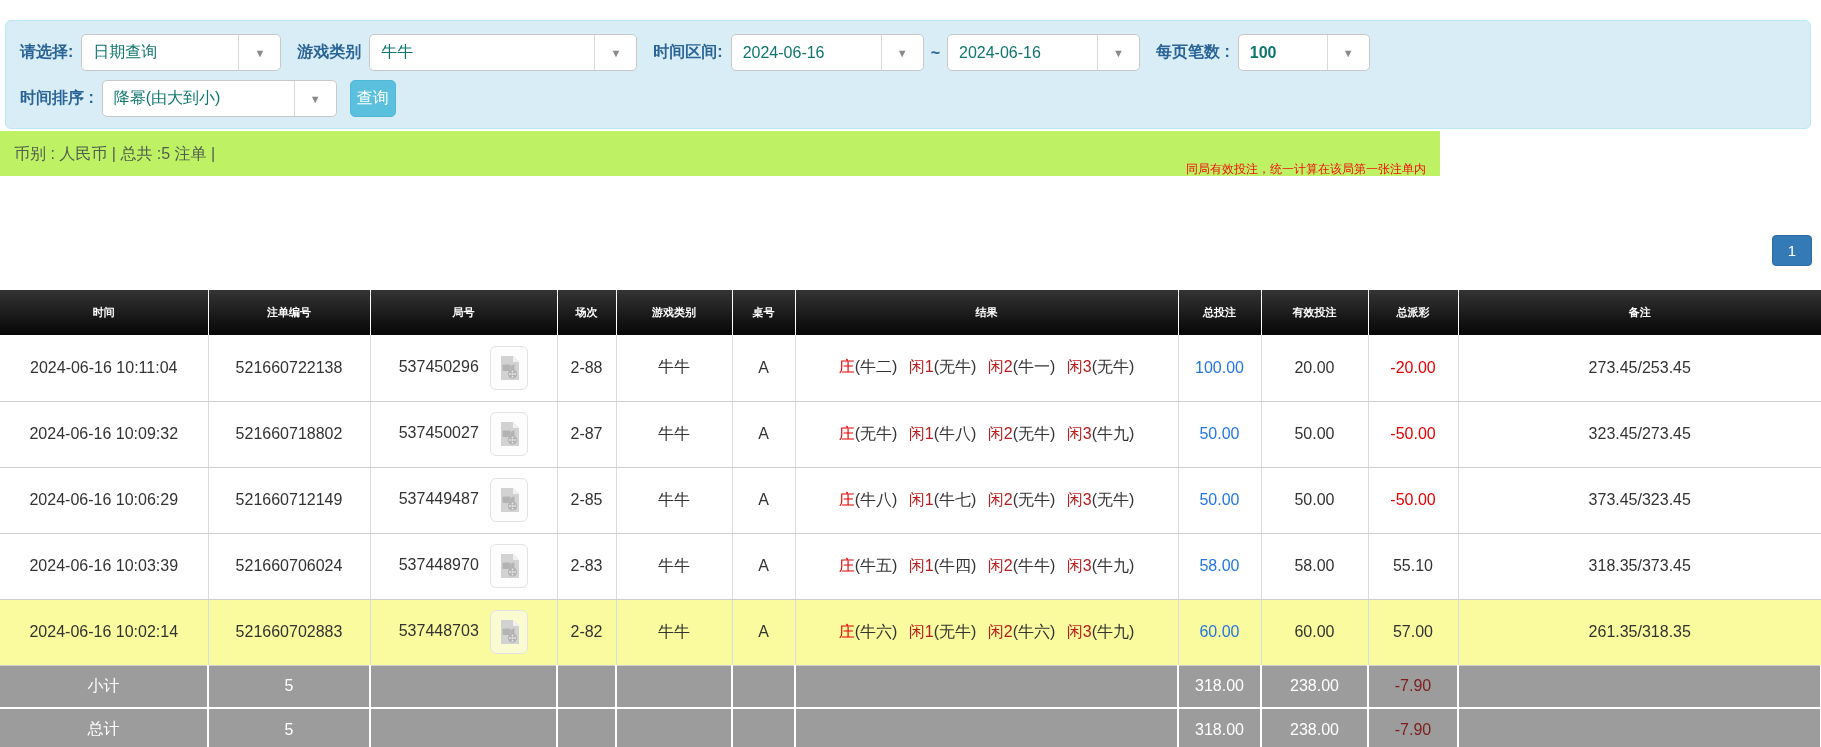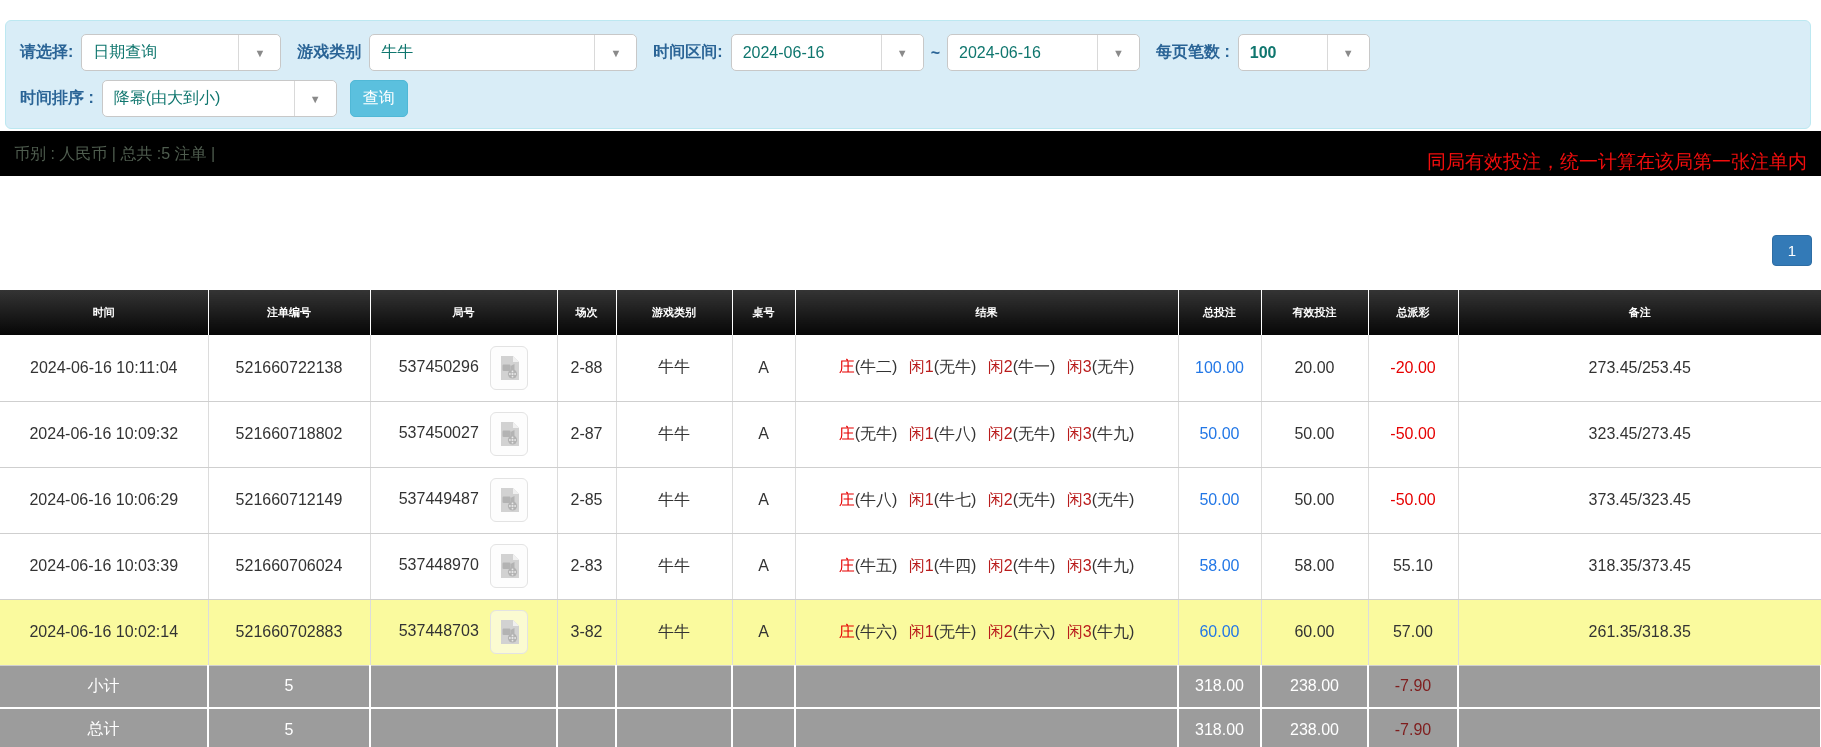--- a/index.html
+++ b/index.html
@@ -16,27 +16,27 @@
   .ui-select { background:#fff; border:1px solid #c8c8c8; border-radius:5px; height:37px;
     display:flex; align-items:center; cursor:pointer; }
   .ui-select .txt { padding:0 11px; font-size:16px; color:#0f766e; flex:1; text-align:left;
     white-space:nowrap; overflow:hidden; }
   .ui-select .arrow { width:42px; align-self:stretch; border-left:1px solid #d9d9d9;
     border-radius:0 5px 5px 0; background:#fff; display:flex; align-items:center;
     justify-content:center; color:#8a8a8a; font-size:11px; }
   .w-type { width:200px; } .w-game { width:268px; } .w-date { width:193px; }
   .w-size { width:132px;font-weight:bold; } .w-sort { width:235px; }
   .search-btn { background:#5bc0de; color:#fff; border:1px solid #50b8d6; border-radius:5px;
-    font-size:16px; height:37px; padding:0 12px; margin-left:13px; cursor:pointer;
+    font-size:16px; height:37px; padding:0 6px; margin-left:13px; cursor:pointer;
     font-family:"Liberation Sans", sans-serif; }
 
   
-  .summary-bar { position:absolute; top:131px; left:0; width:1821px; height:45px; background:#000000; }
+  .summary-bar { position:absolute; top:131px; left:0; width:1440px; height:45px; background:#bef264; }
   .summary-left { position:absolute; left:14px; top:0; line-height:45px; font-size:16px; color:#4f5d4f; }
-  .summary-right { position:absolute; right:14px; top:8px; line-height:45px; font-size:19px; color:#f20d0d;margin-left:12px; }
+  .summary-right { position:absolute; right:14px; top:16px; line-height:45px; font-size:12px; color:#f20d0d;margin-left:12px; }
 
   
   .pager { position:absolute; top:235px; right:9px; }
   .page-btn { width:40px; height:31px; background:#337ab7; border:1px solid #2e6da4;
     border-radius:4px; color:#fff; font-size:15px; cursor:pointer;
     font-family:"Liberation Sans", sans-serif; }
 
   
   table.records { position:absolute; top:290px; left:0; width:1821px;
     border-collapse:collapse; table-layout:fixed; }
@@ -293,21 +293,21 @@
           <path d="M11.5 11 l4 -2 v8 l-4 -2 z" fill="#b3b3b3"></path>
           <circle cx="13.5" cy="19" r="4.6" fill="#b3b3b3"></circle>
           <circle cx="13.5" cy="19" r="1.1" fill="#e9e9e9"></circle>
           <circle cx="13.5" cy="16.4" r="0.9" fill="#e9e9e9"></circle>
           <circle cx="13.5" cy="21.6" r="0.9" fill="#e9e9e9"></circle>
           <circle cx="10.9" cy="19" r="0.9" fill="#e9e9e9"></circle>
           <circle cx="16.1" cy="19" r="0.9" fill="#e9e9e9"></circle>
         </svg>
       </button>
     </td>
-    <td>3-82</td>
+    <td>2-82</td>
     <td>牛牛</td>
     <td>A</td>
     <td class="result-cell">
       <span class="banker">庄</span><span class="hand">(牛六)</span>
       <span class="player">闲1</span><span class="hand">(无牛)</span>
       <span class="player">闲2</span><span class="hand">(牛六)</span>
       <span class="player">闲3</span><span class="hand">(牛九)</span>
     </td>
     <td class="blue">60.00</td>
     <td>60.00</td>

